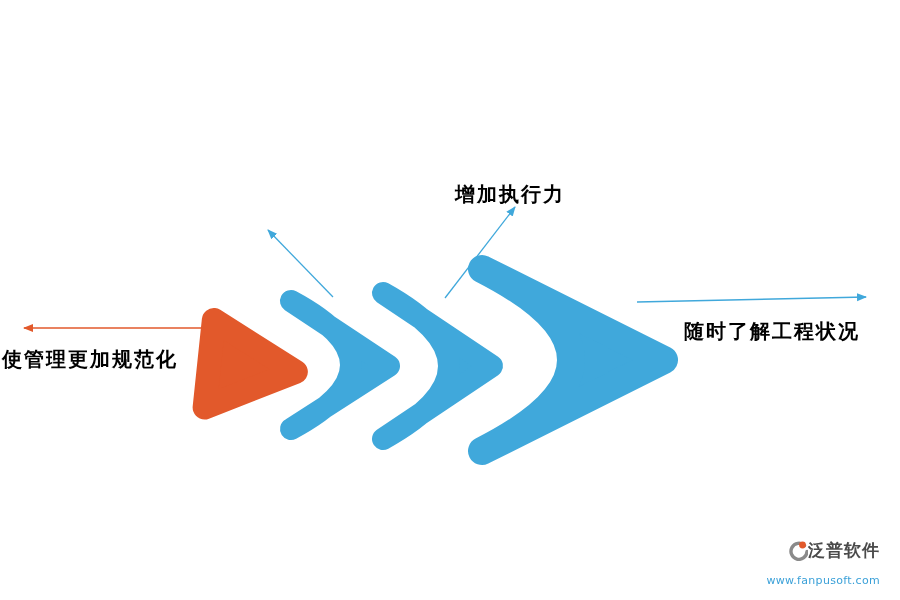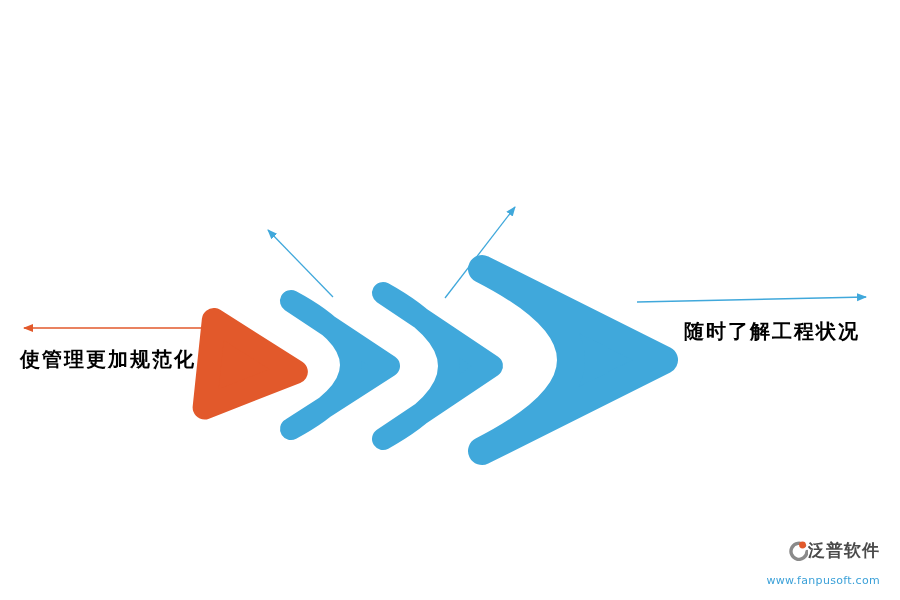--- a/index.html
+++ b/index.html
@@ -23,21 +23,21 @@
   .label {
     position: absolute;
     font-size: 20px;
     font-weight: 700;
     color: #000000;
     letter-spacing: 2px;
     white-space: nowrap;
   }
   .label-monitor     { left: 125px; top: 181px; }
   .label-execution   { left: 455px; top: 181px; }
-  .label-standardize { left: 20px;  top: 346px; }
+  .label-standardize { left: 2px;  top: 346px; }
   .label-rationalize { left: 684px; top: 318px; }
   .footer {
     position: absolute;
     right: 20px;
     bottom: 13px;
     text-align: right;
   }
   .brand-row {
     display: flex;
     align-items: center;
@@ -78,20 +78,21 @@
     <line x1="445" y1="298" x2="515" y2="207" stroke="#40A8DB" stroke-width="1.3" marker-end="url(#arrow-blue)"></line>
     <line x1="637" y1="302" x2="866" y2="297" stroke="#40A8DB" stroke-width="1.3" marker-end="url(#arrow-blue)"></line>
 
     <polygon points="209,324 296,367 209,412" transform="rotate(6 250 368)" fill="#E2592B" stroke="#E2592B" stroke-width="24" stroke-linejoin="round"></polygon>
 
     <path d="M291,301 L389,366 L291,429 Q411,365 291,301 Z" fill="#40A8DB" stroke="#40A8DB" stroke-width="22" stroke-linejoin="round"></path>
     <path d="M383,293 L492,366 L383,439 Q515,366 383,293 Z" fill="#40A8DB" stroke="#40A8DB" stroke-width="22" stroke-linejoin="round"></path>
     <path d="M482,269 L664,360 L482,451 Q660,360 482,269 Z" fill="#40A8DB" stroke="#40A8DB" stroke-width="28" stroke-linejoin="round"></path>
   </svg>
 
+  <div class="label label-execution">增加执行力</div>
   <div class="label label-standardize">使管理更加规范化</div>
   <div class="label label-rationalize">随时了解工程状况</div>
 
   <div class="footer">
     <div class="brand-row">
       <svg width="20" height="20" viewBox="0 0 20 20">
         <path d="M16.5,4.5 A8,8 0 1 0 19,10.5" fill="none" stroke="#8A8A8A" stroke-width="3.4" stroke-linecap="round"></path>
         <circle cx="14.5" cy="4" r="3.4" fill="#E2592B"></circle>
       </svg>
       <span class="brand-name">泛普软件</span>

